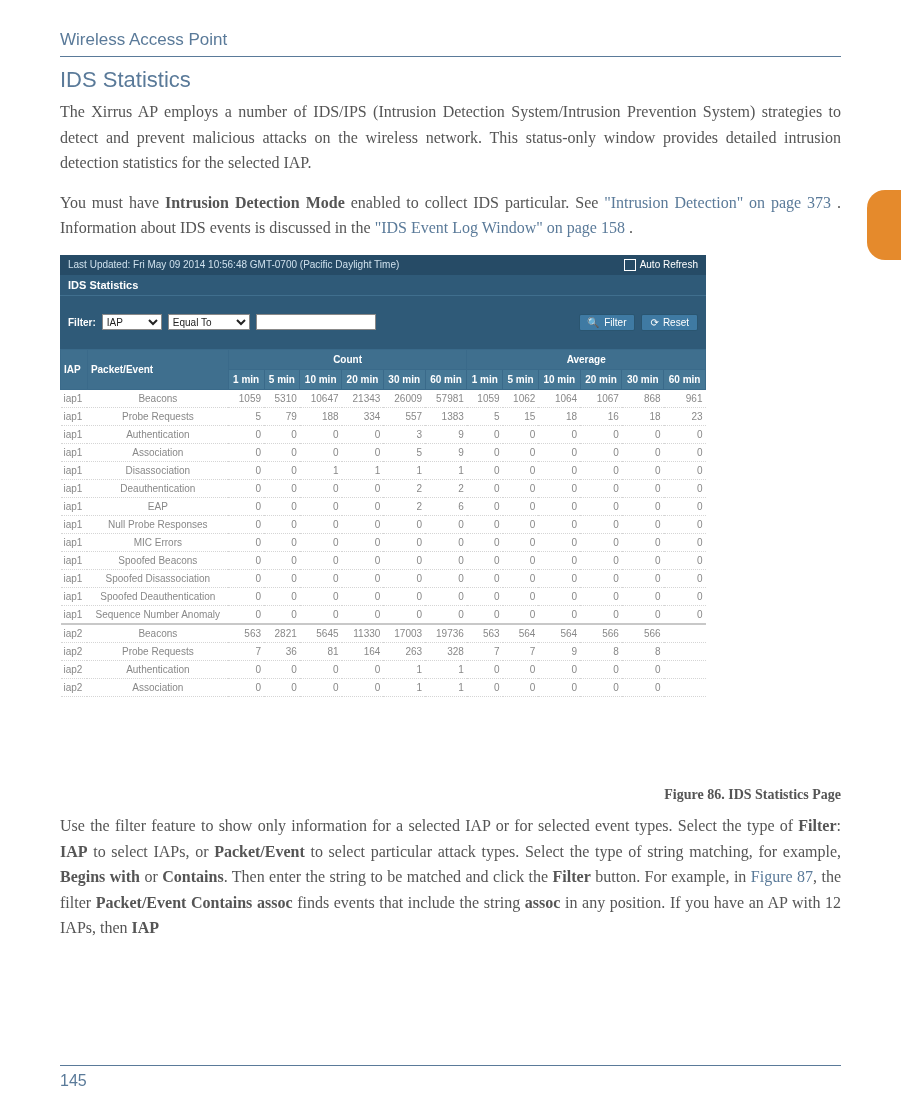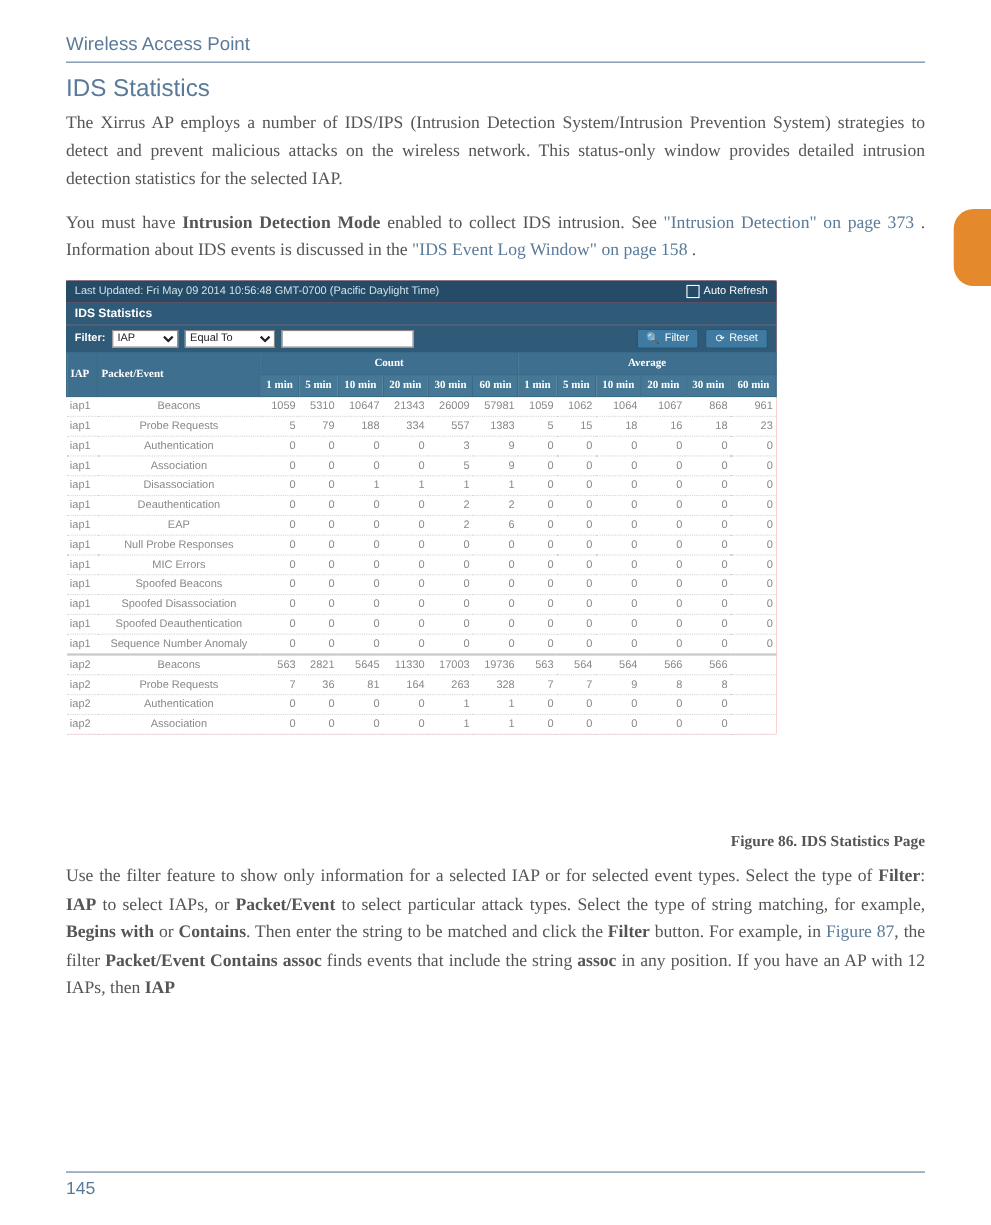--- a/index.html
+++ b/index.html
@@ -71,21 +71,21 @@
     background:#264b66; padding:4px 8px;
   }
   .fig-top .lu { color:#cfe1ed; font-size:10px;}
   .fig-top .ar { color:#fff; font-size:10px; display:flex; align-items:center; gap:4px;}
   .ar-box { width:10px; height:10px; border:1px solid #fff; display:inline-block;}
   .sec-title {
     background:#2f5a78; padding:4px 8px; font-weight:bold; color:#fff; font-size:11px;
   }
   .filter-row {
     display:flex; align-items:center; gap:6px;
-    background:#2f5a78; padding:3px 8px; border-top:1px solid #406f8e;
+    background:#2f5a78; padding:18px 8px; border-top:1px solid #406f8e;
   }
   .filter-row .lbl{ font-weight:bold; }
   .filter-row select, .filter-row input[type=text] {
     font-size:10px; background:#fff; border:1px solid #888; color:#222;
     height:16px; box-sizing:border-box;
   }
   .filter-row select { width:60px; }
   .filter-row .sel-match { width:82px; }
   .filter-row .txt { width:120px; }
   .btn {
@@ -100,21 +100,20 @@
     border-collapse: collapse;
     width:100%;
     background:#fff;
     color:#777;
     font-size:10px;
   }
   .ids thead th {
     background:#467896; color:#fff; font-weight:bold;
     padding:4px 3px; border:1px solid #3a6a8a; font-size:10px;
     text-align:center;
-    font-family:Liberation Serif, serif;
   }
   .ids thead th.left { text-align:left; }
   .ids thead tr.group th { background:#3f6f8e; }
   .ids tbody td {
     padding:3px 3px; border-bottom:1px dotted #d5d5d5;
     text-align:right; white-space:nowrap; color:#888;
   }
   .ids tbody td.iap { text-align:left; color:#888;}
   .ids tbody td.ev  { text-align:center; color:#888;}
   .ids tbody tr.sep-row td { border-bottom:2px solid #c8c8c8; }
@@ -143,21 +142,21 @@
   <div class="running-head">Wireless Access Point</div>
   <hr class="rule">
 
   <div class="h2">IDS Statistics</div>
 
   <p class="body">The Xirrus AP employs a number of IDS/IPS (Intrusion Detection System/Intrusion Prevention System) strategies to detect and prevent malicious attacks on the wireless network. This status-only window provides detailed intrusion detection statistics for the selected IAP.</p>
 
   <p class="body">
     <span>You must have </span>
     <strong>Intrusion Detection Mode</strong>
-    <span> enabled to collect IDS intrusion. See </span>
+    <span> enabled to collect IDS particular. See </span>
     <span class="link">"Intrusion Detection" on page 373</span>
     <span>. Information about IDS events is discussed in the </span>
     <span class="link">"IDS Event Log Window" on page 158</span>
     <span>.</span>
   </p>
 
   <div class="thumb-tab"></div>
 
   <div class="fig">
     <div class="fig-inner">

